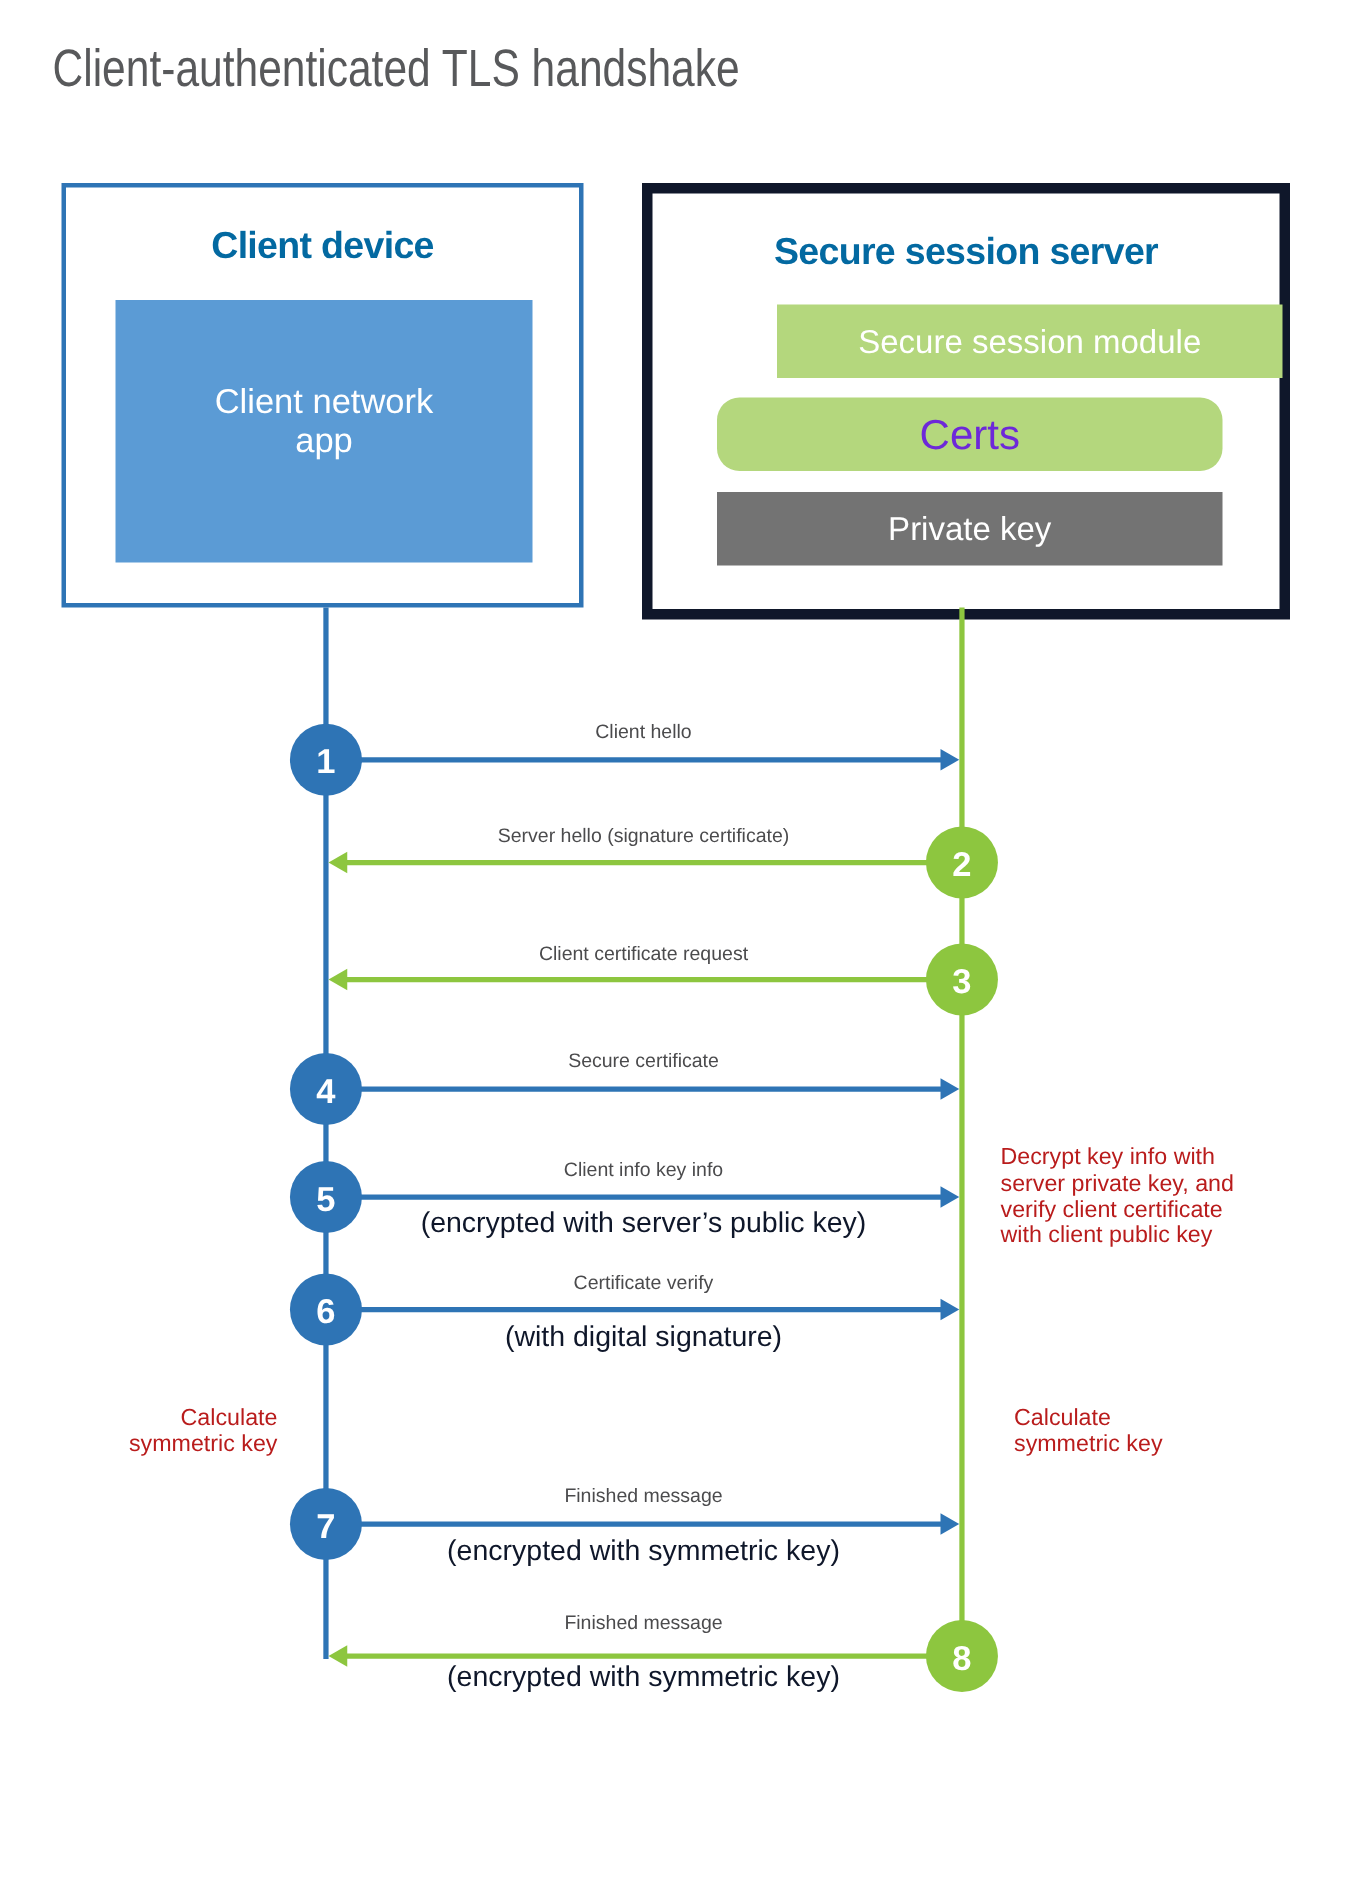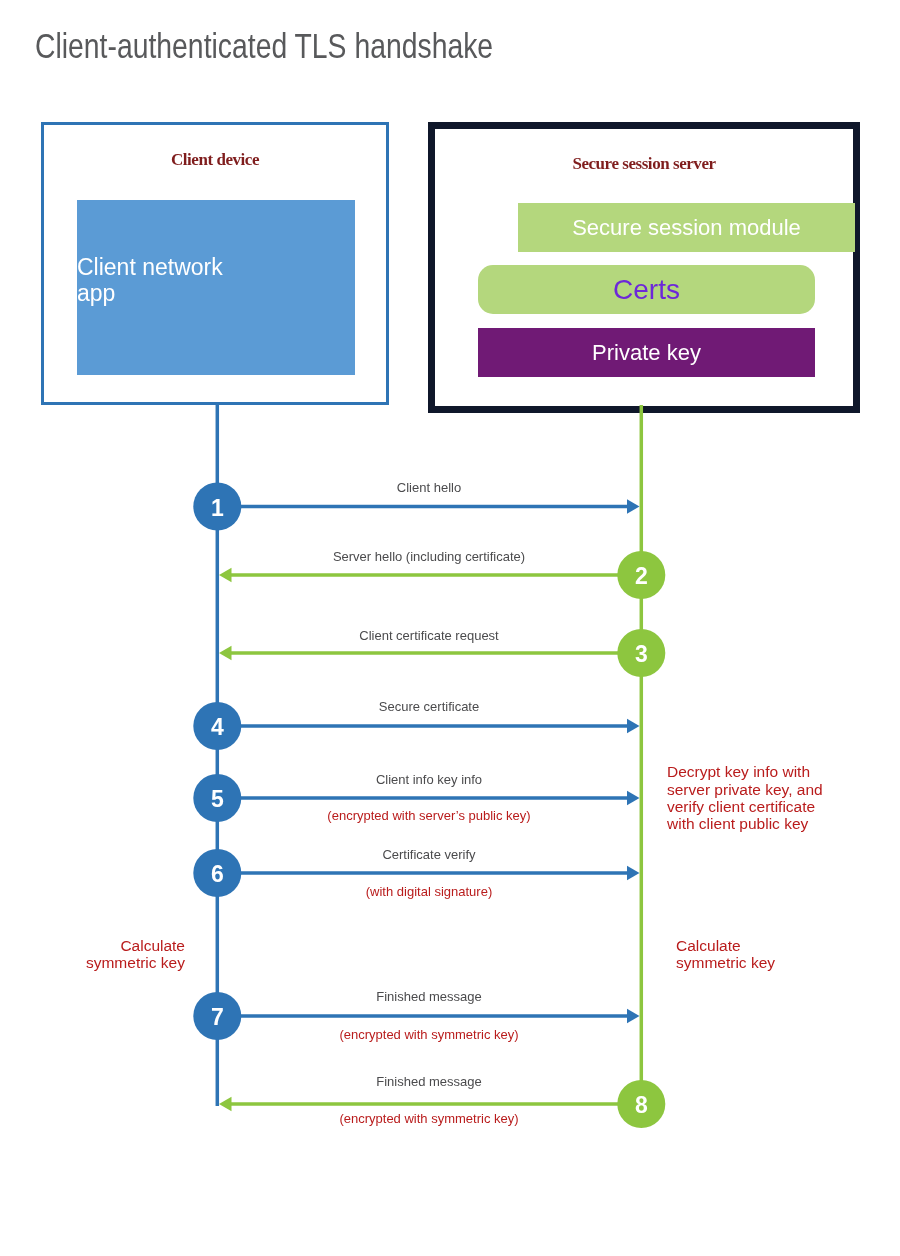--- a/index.html
+++ b/index.html
@@ -1,44 +1,44 @@
 <!DOCTYPE html>
 <html><head>
 <meta charset="utf-8">
 <style>
   html,body{margin:0;padding:0;background:#ffffff;}
   #page{position:relative;width:900px;height:1256px;background:#ffffff;overflow:hidden;
         font-family:"Liberation Sans", sans-serif;}
   .abs{position:absolute;}
   .title{left:34.5px;top:26.7px;font-size:35px;color:#58595b;line-height:38px;transform:scaleX(0.81);transform-origin:left top;white-space:nowrap;}
   .bigbox{position:absolute;top:122px;height:277px;background:#fff;}
-  .hdr{position:absolute;width:100%;text-align:center;top:25.4px;font-size:17px;font-weight:bold;color:#7f1d1d;letter-spacing:-0.45px;font-family:Liberation Serif, serif;}
+  .hdr{position:absolute;width:100%;text-align:center;top:25.4px;font-size:25px;font-weight:bold;color:#0369a1;letter-spacing:-0.45px;}
   .lbl{position:absolute;left:217px;width:424px;text-align:center;color:#4b4b4d;font-size:13px;line-height:21px;}
-  .sub{position:absolute;left:217px;width:424px;text-align:center;color:#b91c1c;font-size:13px;line-height:18px;}
+  .sub{position:absolute;left:217px;width:424px;text-align:center;color:#0f172a;font-size:19px;line-height:18px;}
   .note{position:absolute;color:#b91c1c;font-size:15.5px;line-height:17.3px;}
 </style>
 </head>
 <body>
 <div id="page">
   <div class="abs title">Client-authenticated TLS handshake</div>
 
   <div class="bigbox" style="left:41px;width:342px;border:3px solid #2e74b5;">
     <div class="hdr">Client device</div>
     <div style="position:absolute;left:33px;top:75px;width:278px;height:175px;background:#5b9bd5;"></div>
-    <div style="position:absolute;left:33px;top:129px;width:278px;
+    <div style="position:absolute;left:33px;top:129px;width:278px;text-align:center;
                 color:#ffffff;font-size:23px;line-height:26px;">Client network<br>app</div>
   </div>
 
   <div class="bigbox" style="left:428px;width:418px;border:7px solid #0f172a;">
     <div class="hdr">Secure session server</div>
     <div style="position:absolute;left:43px;top:74px;width:337px;height:49px;background:#b4d77d;
                 display:flex;align-items:center;justify-content:center;color:#fff;font-size:22px;margin-left:40px;">Secure session module</div>
     <div style="position:absolute;left:43px;top:136px;width:337px;height:49px;background:#b4d77d;
                 display:flex;align-items:center;justify-content:center;color:#6d28d9;font-size:28px;border-radius:15px;">Certs</div>
-    <div style="position:absolute;left:43px;top:199px;width:337px;height:49px;background:#701a75;
+    <div style="position:absolute;left:43px;top:199px;width:337px;height:49px;background:#737373;
                 display:flex;align-items:center;justify-content:center;color:#fff;font-size:22px;">Private key</div>
   </div>
 
   <svg class="abs" style="left:0;top:0;" width="900" height="1256" viewBox="0 0 900 1256">
 
     <line x1="217.3" y1="405" x2="217.3" y2="1106" stroke="#2e74b5" stroke-width="3.5"></line>
     <line x1="641.3" y1="405" x2="641.3" y2="1104" stroke="#8dc63f" stroke-width="3.5"></line>
 
     <g stroke="#2e74b5" stroke-width="3.5" fill="#2e74b5">
       <line x1="217" y1="506.5" x2="628" y2="506.5"></line>
@@ -76,21 +76,21 @@
       <circle cx="217.3" cy="873" r="24" fill="#2e74b5"></circle>
         <text x="217.3" y="882">6</text>
       <circle cx="217.3" cy="1016" r="24" fill="#2e74b5"></circle>
         <text x="217.3" y="1025">7</text>
       <circle cx="641.3" cy="1104" r="24" fill="#8dc63f"></circle>
         <text x="641.3" y="1113">8</text>
     </g>
   </svg>
 
   <div class="lbl" style="top:476.7px;">Client hello</div>
-  <div class="lbl" style="top:546.2px;">Server hello (including certificate)</div>
+  <div class="lbl" style="top:546.2px;">Server hello (signature certificate)</div>
   <div class="lbl" style="top:624.7px;">Client certificate request</div>
   <div class="lbl" style="top:695.7px;">Secure certificate</div>
   <div class="lbl" style="top:768.7px;">Client info key info</div>
   <div class="sub" style="top:807.1px;">(encrypted with server’s public key)</div>
   <div class="lbl" style="top:843.7px;">Certificate verify</div>
   <div class="sub" style="top:883.1px;">(with digital signature)</div>
   <div class="lbl" style="top:985.7px;">Finished message</div>
   <div class="sub" style="top:1026.1px;">(encrypted with symmetric key)</div>
   <div class="lbl" style="top:1070.7px;">Finished message</div>
   <div class="sub" style="top:1110.1px;">(encrypted with symmetric key)</div>

